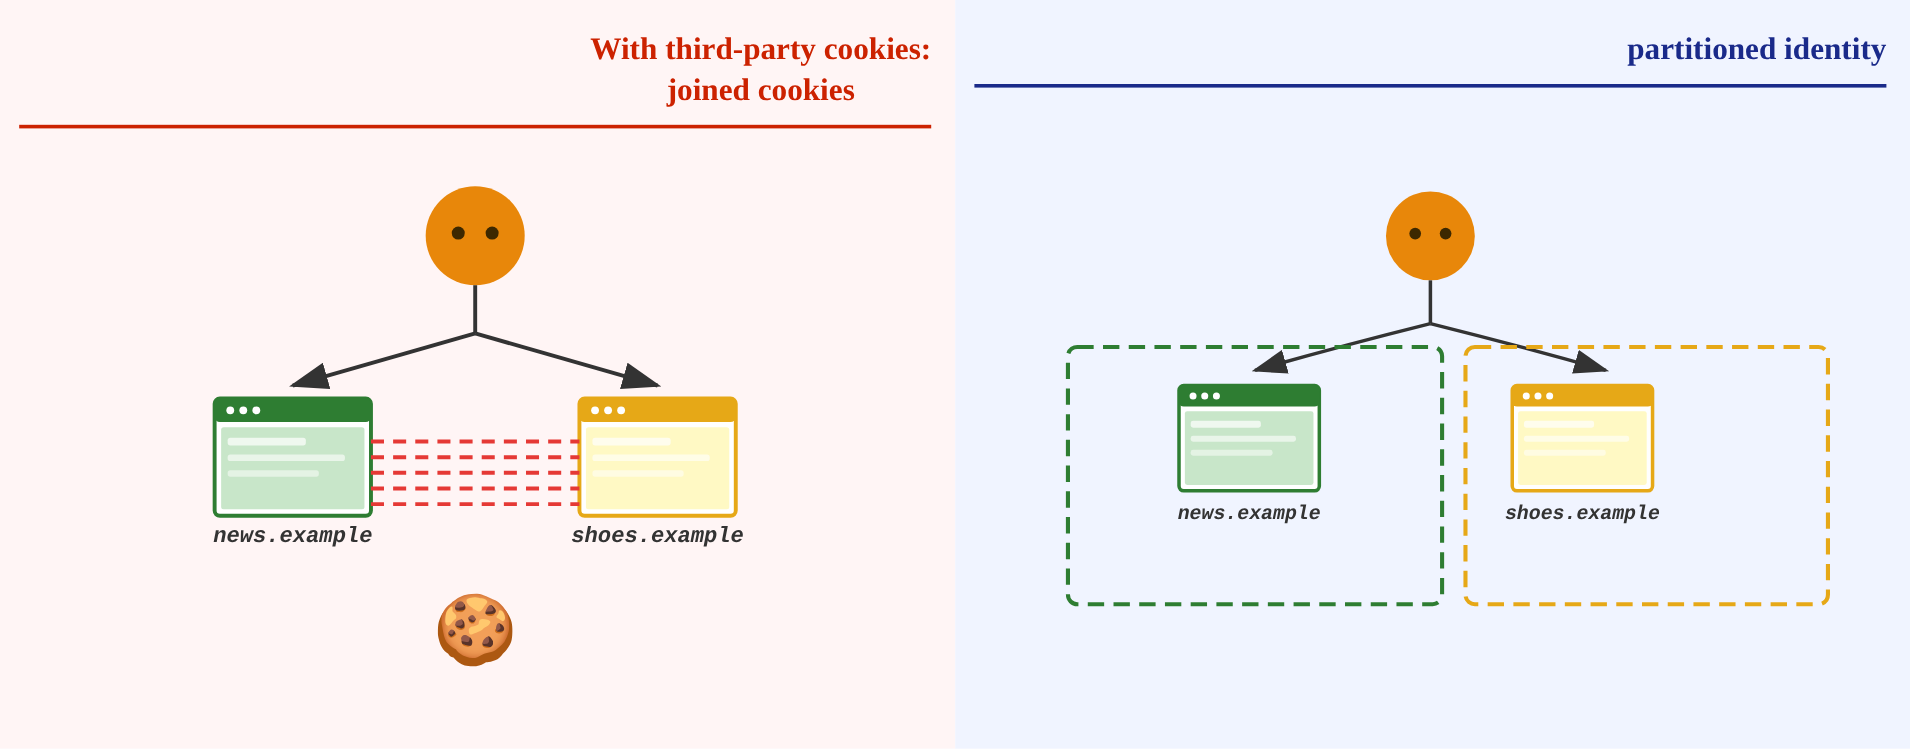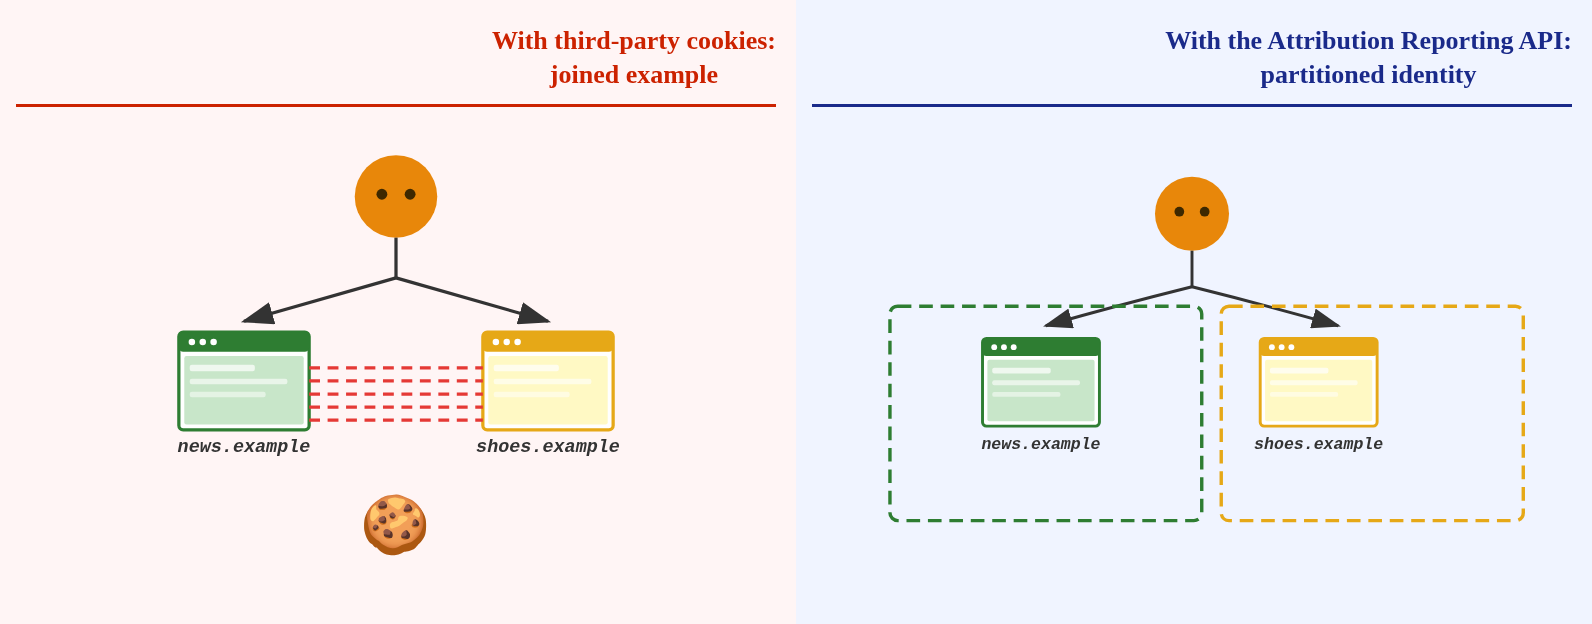--- a/index.html
+++ b/index.html
@@ -63,21 +63,21 @@
       position: relative;
       text-decoration: underline;
     }
   </style>
 </head>
 <body>
 
 <div class="panel panel-left">
   <div class="panel-title">
     <div>With third-party cookies:</div>
-    <div>joined example</div>
+    <div>joined cookies</div>
   </div>
   <div class="divider"></div>
   <div class="diagram-area">
     <svg viewBox="0 0 700 430" xmlns="http://www.w3.org/2000/svg" style="width:100%;height:100%;">
 
       <circle cx="350" cy="60" r="38" fill="#e8870a"></circle>
 
       <circle cx="337" cy="58" r="5" fill="#3d2800"></circle>
       <circle cx="363" cy="58" r="5" fill="#3d2800"></circle>
 
@@ -125,21 +125,20 @@
       <text x="210" y="295" text-anchor="middle" font-family="'Courier New', monospace" font-style="italic" font-weight="bold" font-size="17" fill="#333">news.example</text>
       <text x="490" y="295" text-anchor="middle" font-family="'Courier New', monospace" font-style="italic" font-weight="bold" font-size="17" fill="#333">shoes.example</text>
 
       <text x="350" y="380" text-anchor="middle" font-size="52">🍪</text>
     </svg>
   </div>
 </div>
 
 <div class="panel panel-right">
   <div class="panel-title">
-    <div>With the Attribution Reporting API:</div>
     <div>partitioned identity</div>
   </div>
   <div class="divider"></div>
   <div class="diagram-area">
     <svg viewBox="0 0 780 430" xmlns="http://www.w3.org/2000/svg" style="width:100%;height:100%;">
       <defs>
         <marker id="arrow2" markerWidth="10" markerHeight="7" refX="9" refY="3.5" orient="auto">
           <polygon points="0 0, 10 3.5, 0 7" fill="#333"></polygon>
         </marker>
       </defs>

